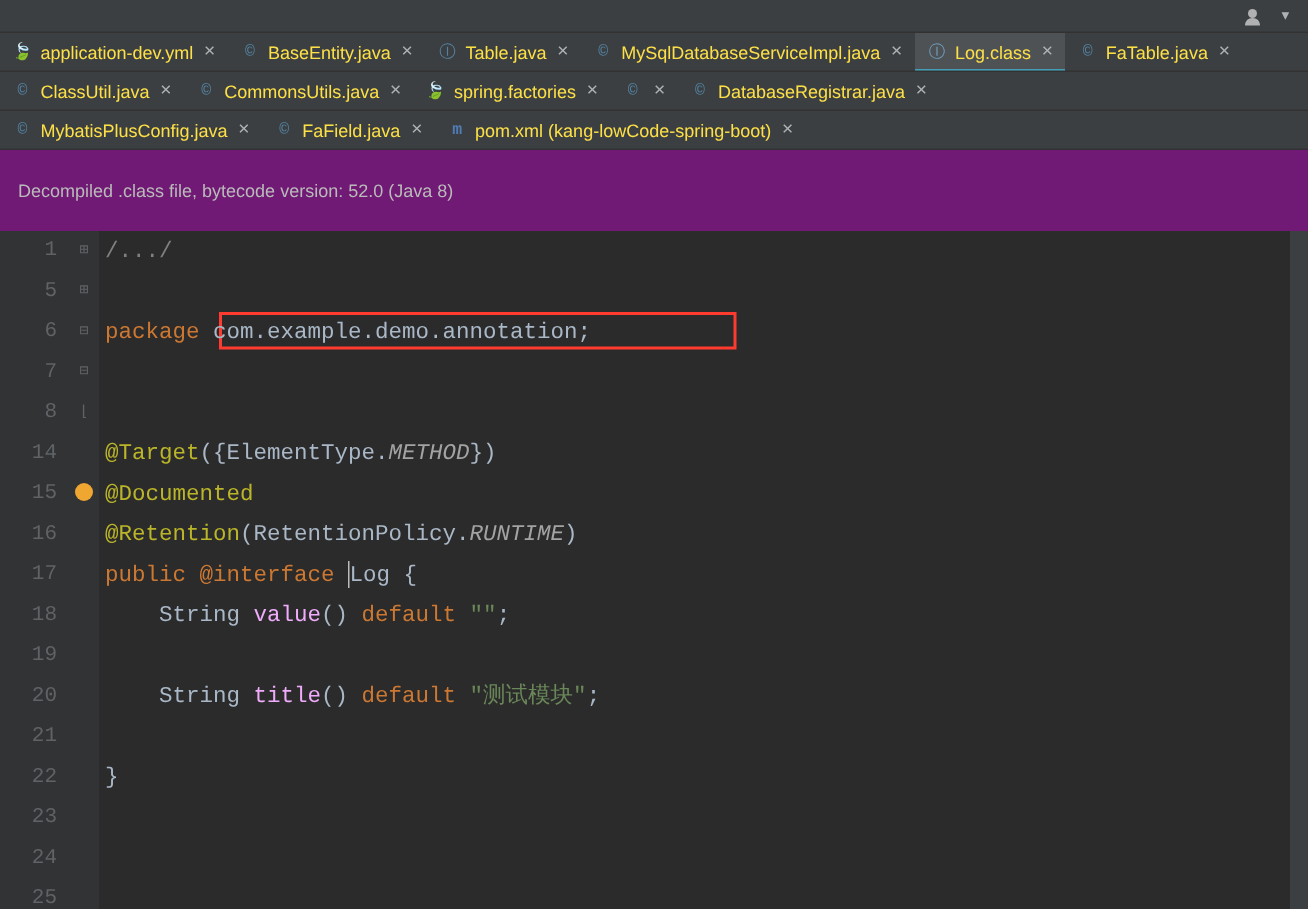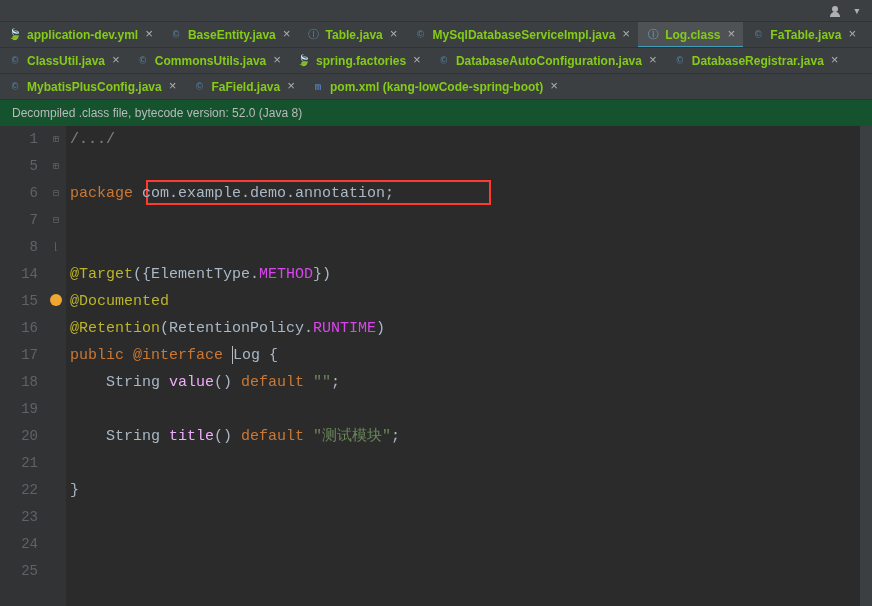--- a/index.html
+++ b/index.html
@@ -71,28 +71,27 @@
   justify-content: center;
   font-size: 11px;
 }
 .tab-close {
   color: #afb1b3;
   font-size: 13px;
   margin-left: 2px;
   cursor: pointer;
 }
 .tab-label {
-  color: #84cc16;
+  color: #fde047;
   font-family: -apple-system, "Segoe UI", sans-serif;
   font-size: 12px;
-  font-weight: bold;
 }
 .info-bar {
-  background: #14532d;
-  padding: 6px 12px;
+  background: #701a75;
+  padding: 20px 12px;
   color: #bababa;
   font-family: -apple-system, "Segoe UI", sans-serif;
   font-size: 12px;
 }
 .editor {
   display: flex;
   background: #2b2b2b;
   height: calc(100% - 126px);
 }
 .gutter {
@@ -125,21 +124,21 @@
 }
 .code-line {
   height: 27px;
   white-space: pre;
   position: relative;
 }
 .kw { color: #cc7832; }
 .str { color: #6a8759; }
 .ann { color: #bbb529; text-align: right; }
 .ident { color: #a9b7c6; text-align: center; }
-.italic-const { color: #d946ef; }
+.italic-const { color: #a3a3a3; font-style: italic; }
 .classname { color: #a9b7c6; }
 .method-decl { color: #f0abfc; }
 .comment-fold { color: #808080; }
 .highlight-box {
   border: 2px solid #ff3b30;
   position: absolute;
   left: 80px;
   top: 54px;
   width: 345px;
   height: 25px;
@@ -227,21 +226,20 @@
         <span class="tab-label">CommonsUtils.java</span>
         <span class="tab-close">×</span>
       </div>
       <div class="tab">
         <span class="tab-icon icon-factories">🍃</span>
         <span class="tab-label">spring.factories</span>
         <span class="tab-close">×</span>
       </div>
       <div class="tab">
         <span class="tab-icon icon-java">©</span>
-        <span class="tab-label">DatabaseAutoConfiguration.java</span>
         <span class="tab-close">×</span>
       </div>
       <div class="tab">
         <span class="tab-icon icon-java">©</span>
         <span class="tab-label">DatabaseRegistrar.java</span>
         <span class="tab-close">×</span>
       </div>
     </div>
   <div class="tab-row" id="tabrow3">
       <div class="tab">

